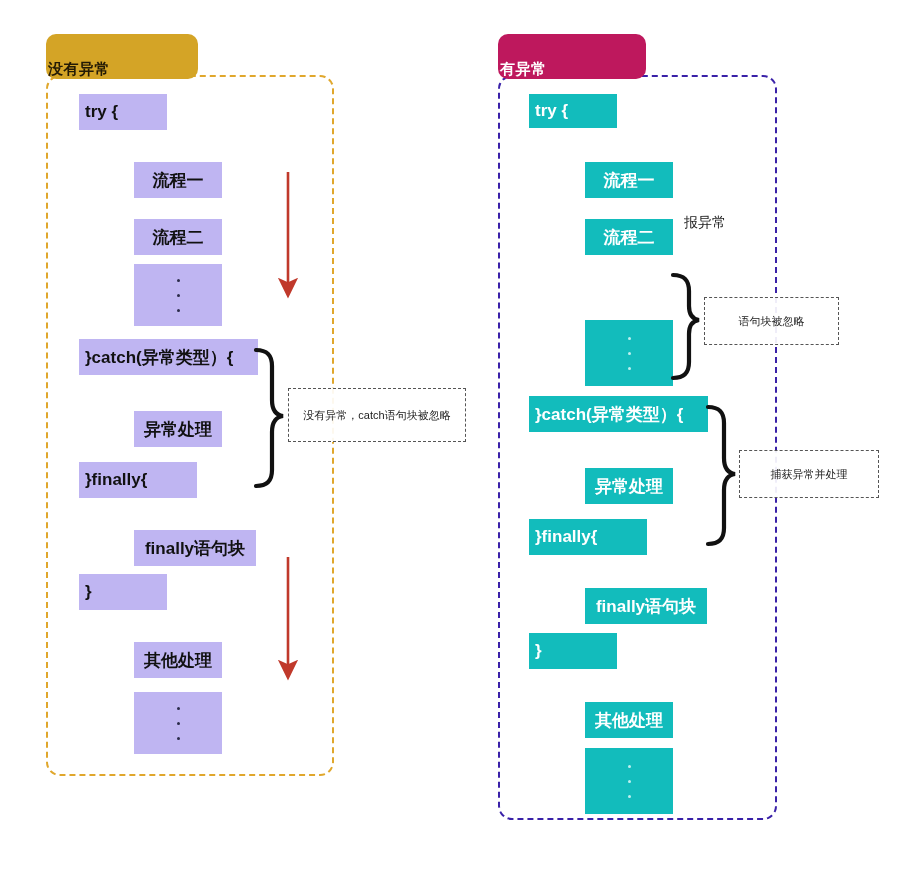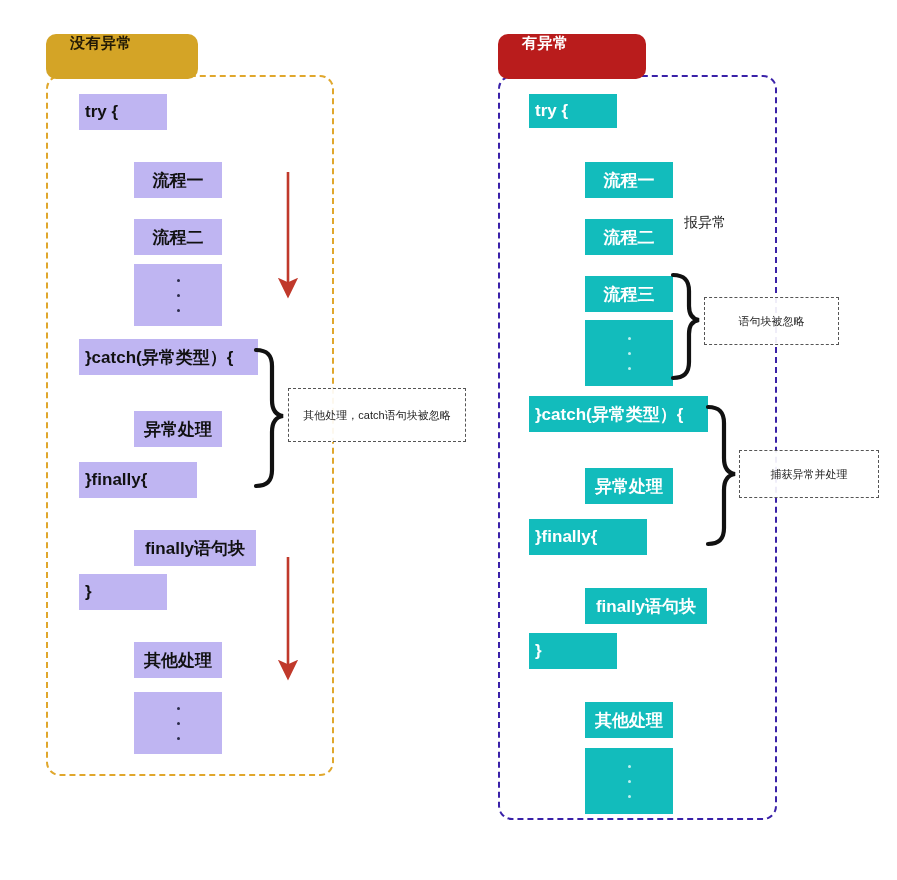--- a/index.html
+++ b/index.html
@@ -19,28 +19,28 @@
   }
 
   
   .panel-tab {
     position: absolute;
     border-radius: 10px;
     color: #1a1a1a;
     font-size: 15px;
     font-weight: 700;
     display: flex;
-    align-items: flex-start;
-    padding-left: 24px;
+    align-items: flex-end;
+    padding-left: 2px;
     box-sizing: border-box;
     letter-spacing: 0.5px;
     z-index: 5;
   }
   .panel-tab.gold { background: #d4a426; color: #231a05; }
-  .panel-tab.blue { background: #b91c1c; color: #ffffff; }
+  .panel-tab.blue { background: #be185d; color: #ffffff; }
 
   
   .panel-body {
     position: absolute;
     border-radius: 14px;
     box-sizing: border-box;
     background: transparent;
     z-index: 1;
   }
   .panel-body.gold { border: 2px dashed #e0a72c; }
@@ -149,35 +149,34 @@
   <div class="blk purple left" style="left:79px; top:574px; width:88px; height:36px;">}</div>
 
   <div class="blk purple center" style="left:134px; top:630px; width:88px; height:36px;">其他处理</div>
 
   <div class="blk purple dots" style="left:134px; top:692px; width:88px; height:62px;">
       <i></i>
       <i></i>
       <i></i>
     </div>
 
-  <div class="note" style="left:288px; top:388px; width:178px; height:54px;">其他处理，catch语句块被忽略</div>
+  <div class="note" style="left:288px; top:388px; width:178px; height:54px;">没有异常，catch语句块被忽略</div>
 
   <div class="panel-tab blue" style="left:498px; top:34px; width:148px; height:45px;">
     <span>有异常</span>
   </div>
 
   <div class="panel-body blue" style="left:498px; top:75px; width:279px; height:745px;"></div>
 
   <div class="blk teal left" style="left:529px; top:94px; width:88px; height:34px;">try {</div>
 
   <div class="blk teal center" style="left:585px; top:150px; width:88px; height:36px;">流程一</div>
 
   <div class="blk teal center" style="left:585px; top:207px; width:88px; height:36px;">流程二</div>
 
-  <div class="blk teal center" style="left:585px; top:264px; width:88px; height:36px;">流程三</div>
 
   <div class="blk teal dots" style="left:585px; top:320px; width:88px; height:66px;">
       <i></i>
       <i></i>
       <i></i>
     </div>
 
   <div class="blk teal left" style="left:529px; top:396px; width:179px; height:36px;">}catch(异常类型）{</div>
 
   <div class="blk teal center" style="left:585px; top:456px; width:88px; height:36px;">异常处理</div>

